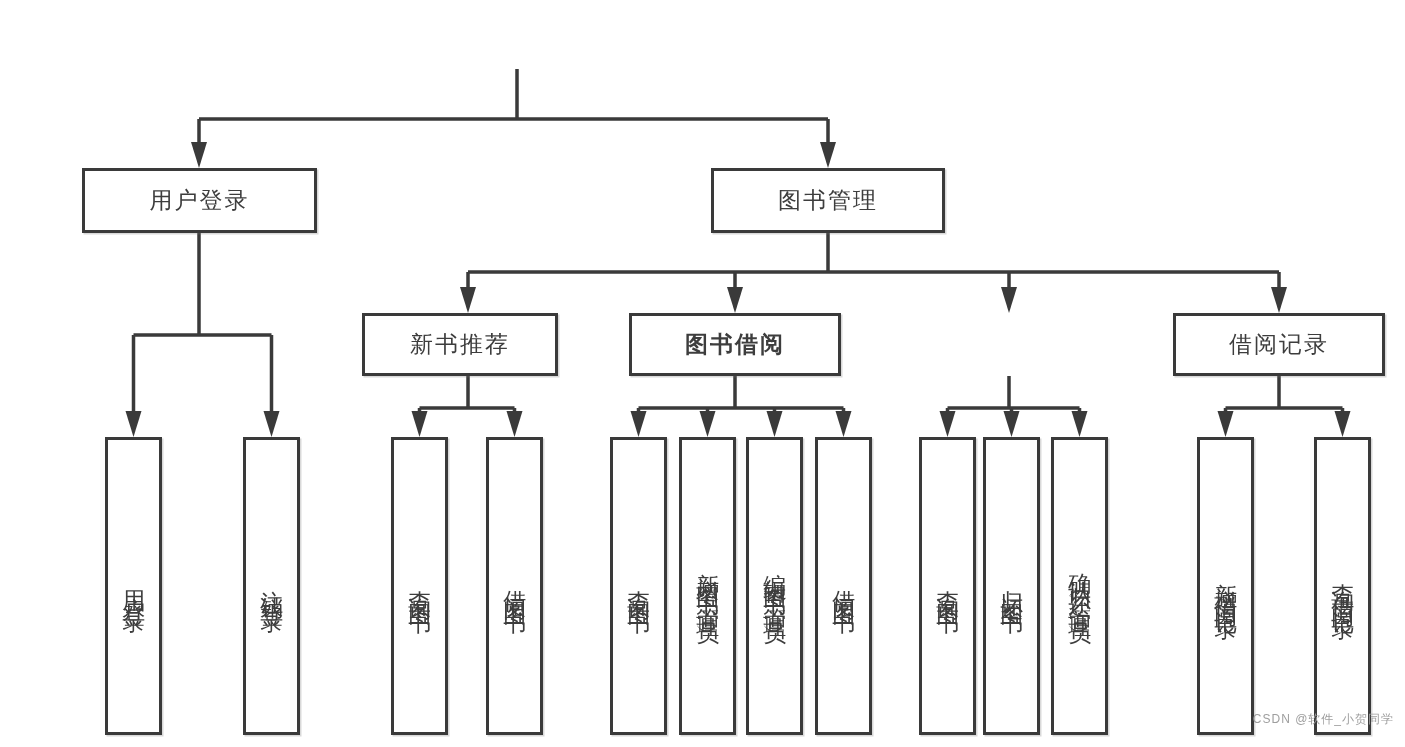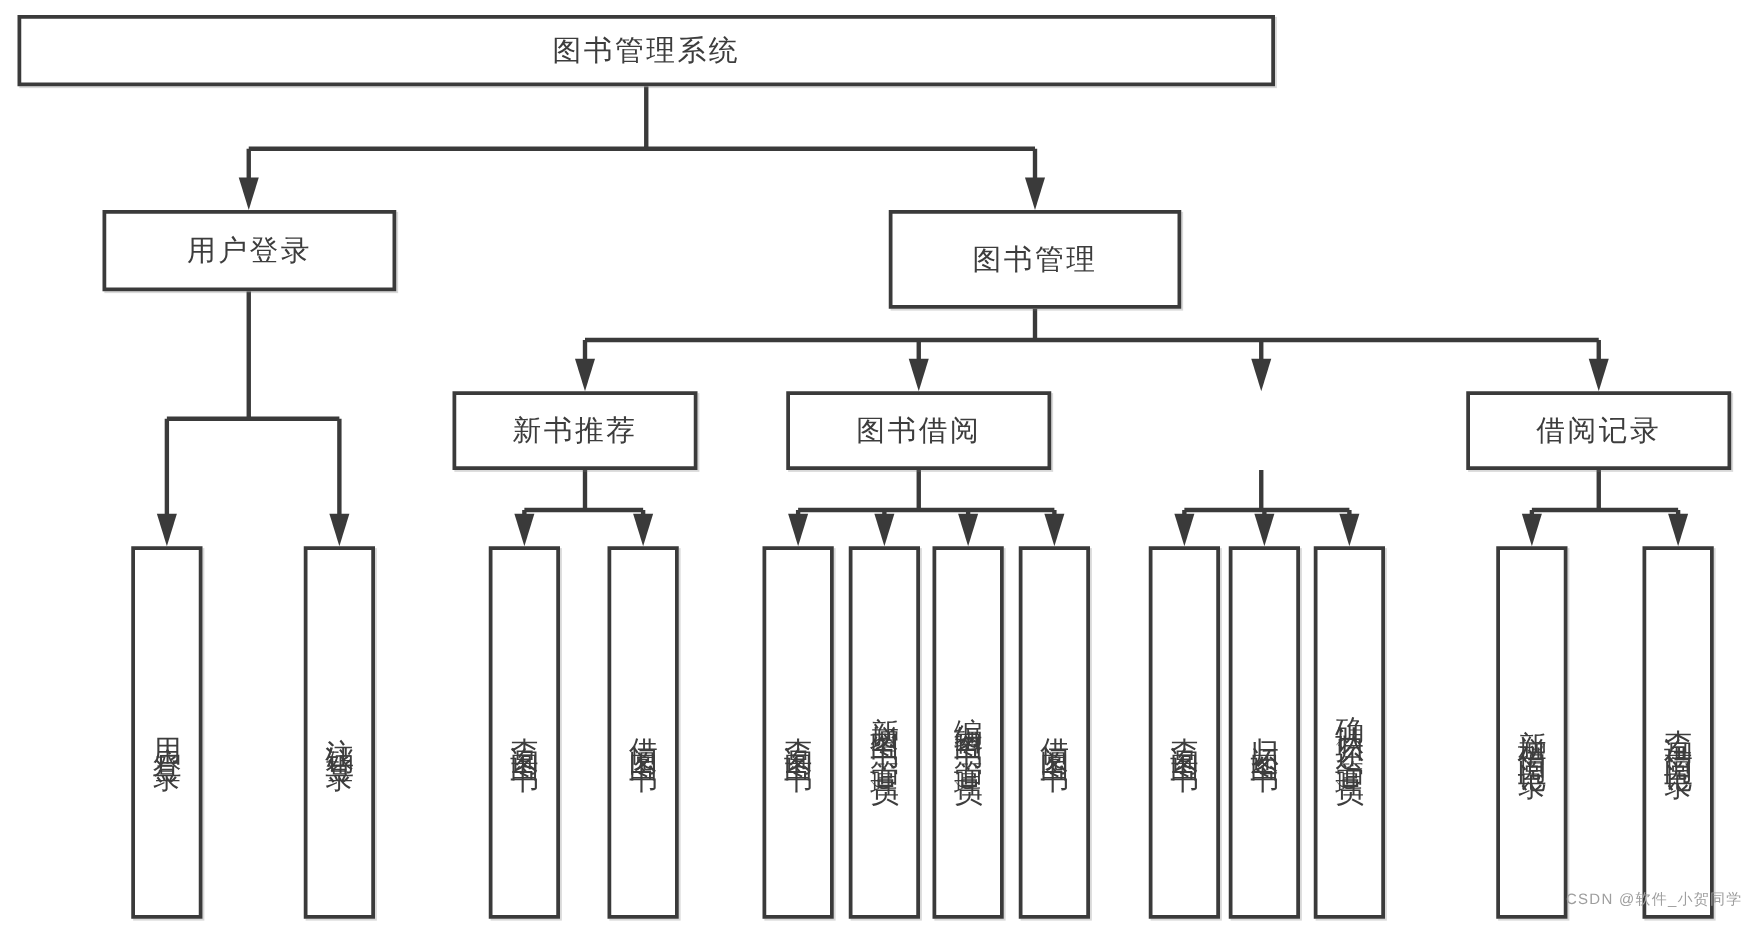--- a/index.html
+++ b/index.html
@@ -108,35 +108,32 @@
       <polygon points="1079.5,437 1071.5,411 1087.5,411"></polygon>
     </g>
 
     <g>
       <path d="M1279,376 L1279,408 M1225.5,408 L1342.5,408 M1225.5,408 L1225.5,418 M1342.5,408 L1342.5,418"></path>
       <polygon points="1225.5,437 1217.5,411 1233.5,411"></polygon>
       <polygon points="1342.5,437 1334.5,411 1350.5,411"></polygon>
     </g>
   </svg>
 
-  <div class="node" style="left:14px; top:12px; width:1006px; height:57px;">
-    <span>图书管理系统</span>
-  </div>
 
   <div class="node" style="left:82px; top:168px; width:235px; height:65px;">
     <span>用户登录</span>
   </div>
-  <div class="node" style="left:711px; top:168px; width:234px; height:79px;">
+  <div class="node" style="left:711px; top:168px; width:234px; height:65px;">
     <span>图书管理</span>
   </div>
 
   <div class="node" style="left:362px; top:313px; width:196px; height:63px;">
     <span>新书推荐</span>
   </div>
-  <div class="node" style="left:629px; top:313px; width:212px; height:63px;">
+  <div class="node" style="left:629px; top:313px; width:212px; height:63px;font-weight:bold;">
     <span>图书借阅</span>
   </div>
   <div class="node" style="left:1173px; top:313px; width:212px; height:63px;">
     <span>借阅记录</span>
   </div>
 
   <div class="node vnode" style="left:105px;">
     <span>用户登录</span>
   </div>
   <div class="node vnode" style="left:243px;">

